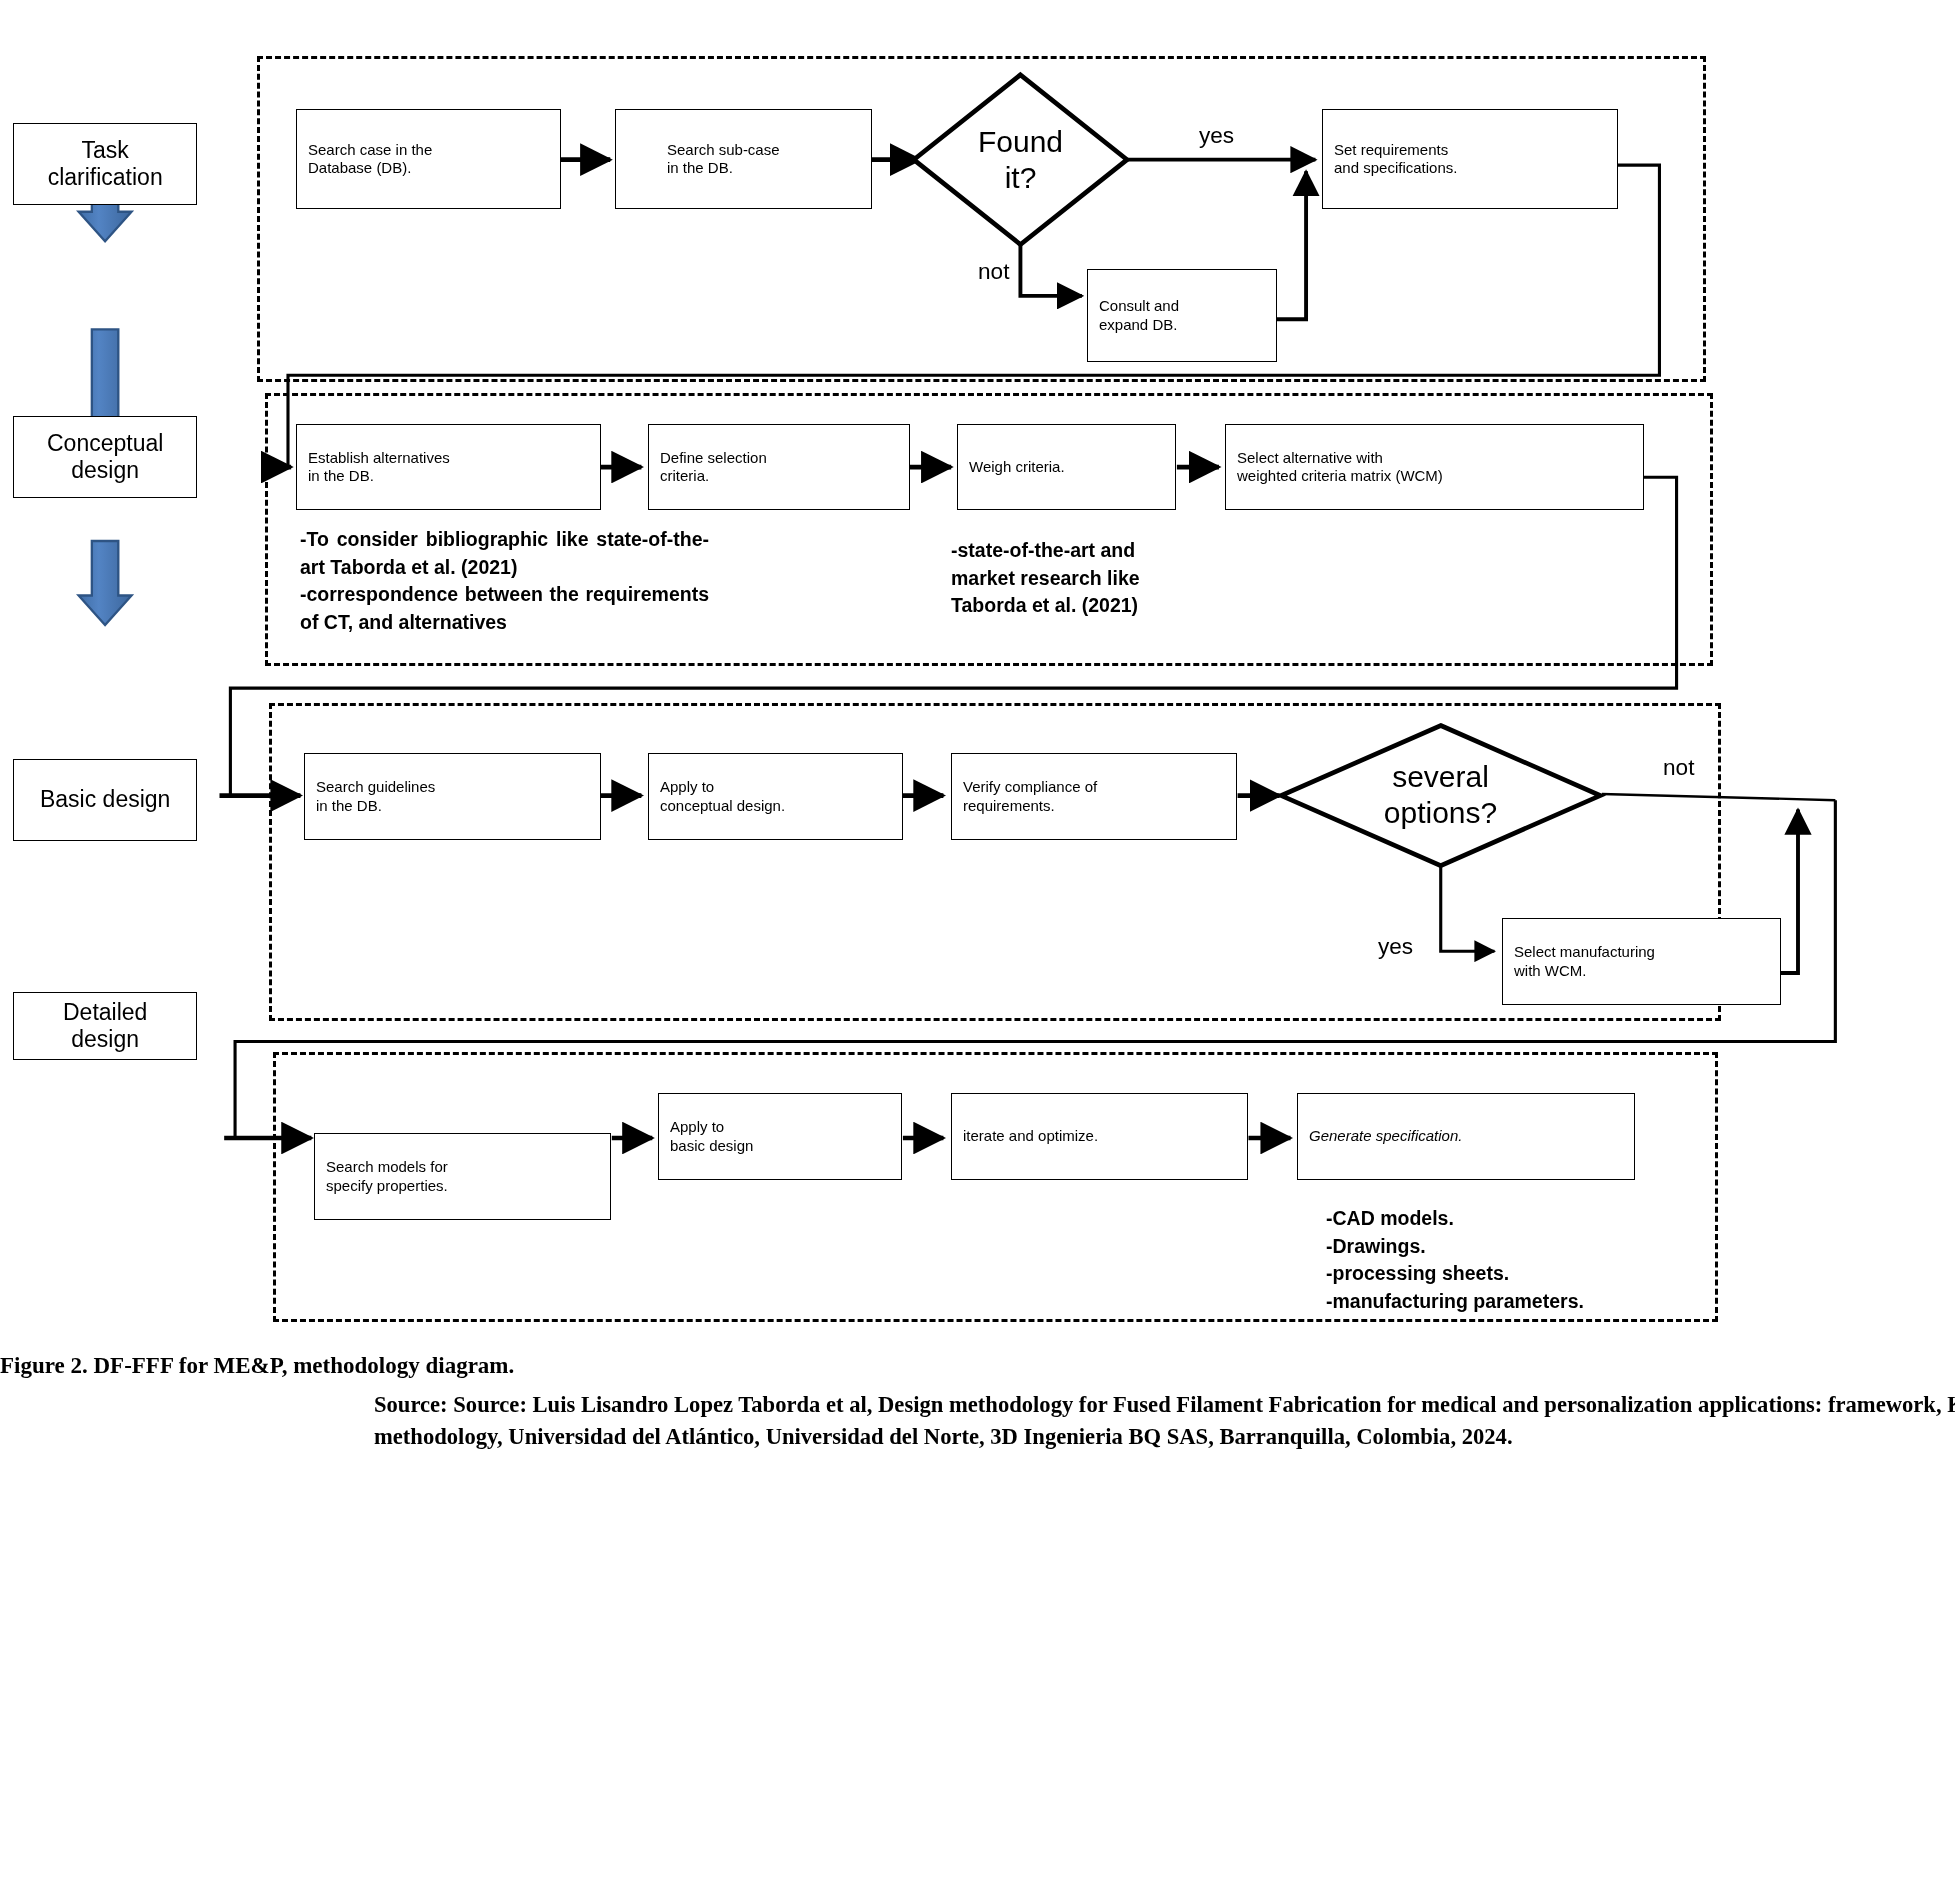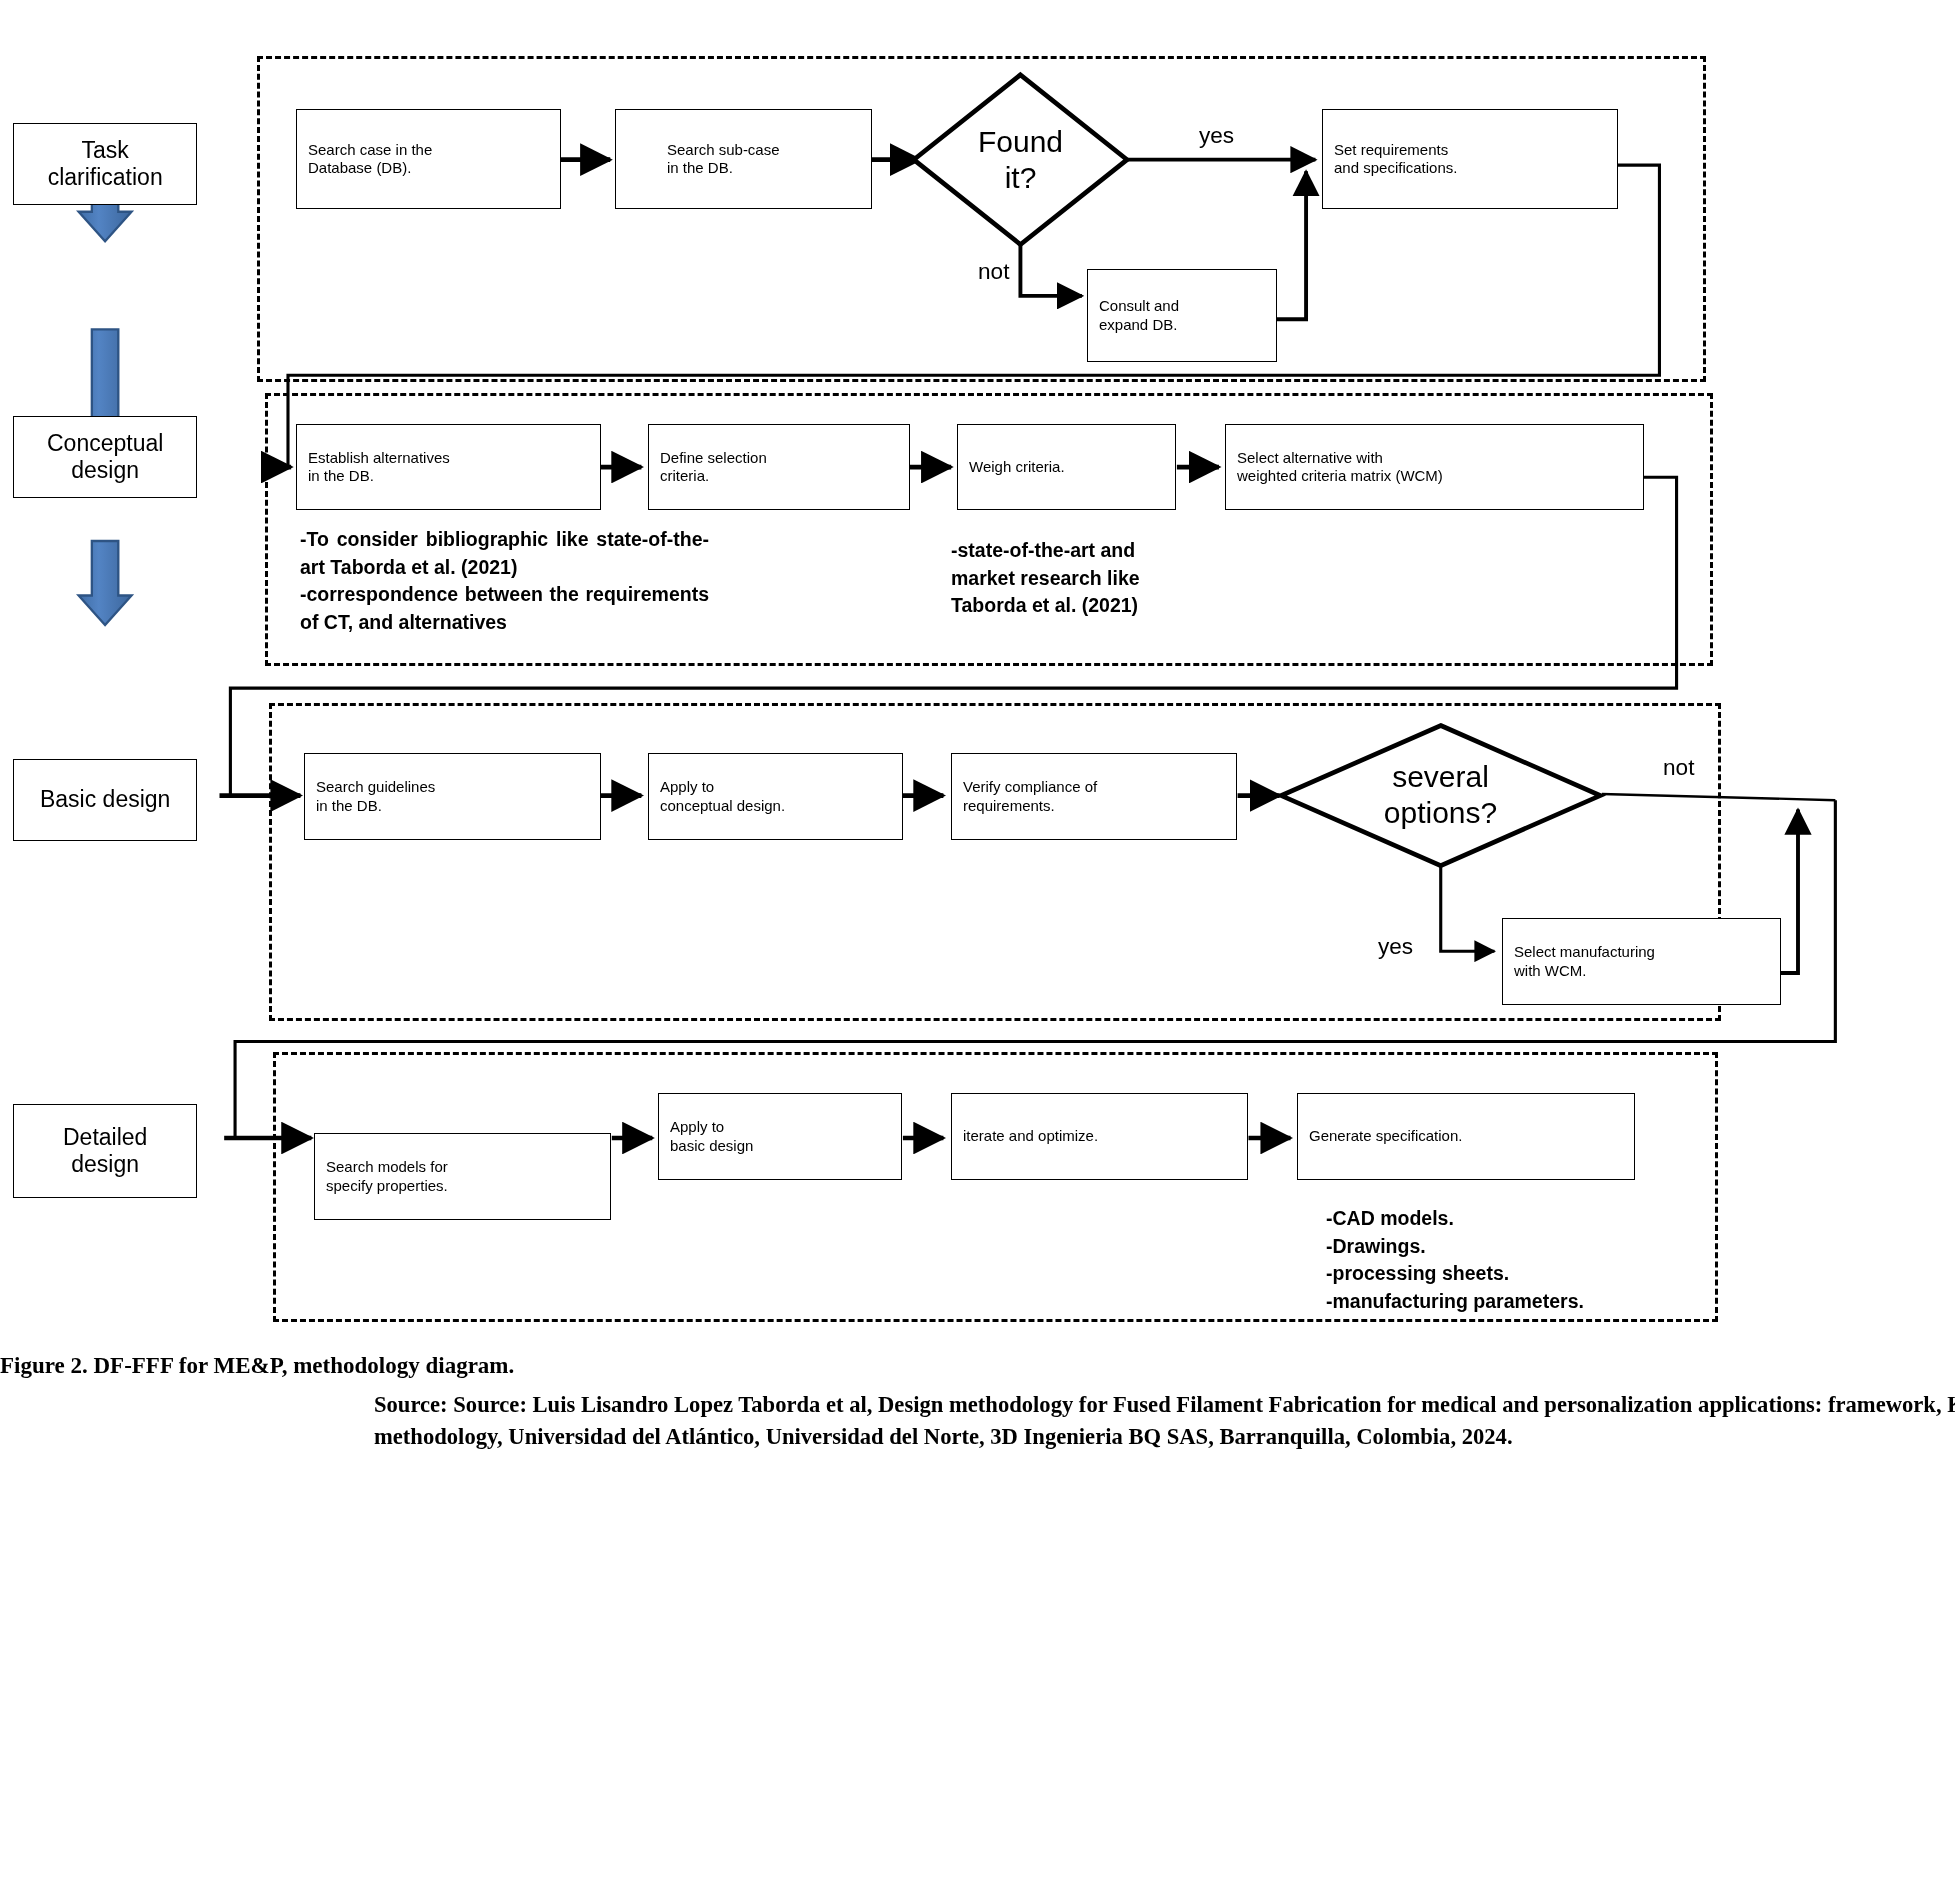--- a/index.html
+++ b/index.html
@@ -119,21 +119,21 @@
     <span style="white-space:pre-line;">Task
 clarification</span>
   </div>
   <div class="stage-box" style="left:13.2px;top:416px;width:184px;height:82px;">
     <span style="white-space:pre-line;">Conceptual
 design</span>
   </div>
   <div class="stage-box" style="left:13.2px;top:759px;width:184px;height:82px;">
     <span style="white-space:pre-line;">Basic design</span>
   </div>
-  <div class="stage-box" style="left:13.2px;top:1104px;width:184px;height:94px;">
+  <div class="stage-box" style="left:13.2px;top:992px;width:184px;height:68px;">
     <span style="white-space:pre-line;">Detailed
 design</span>
   </div>
 
   <div class="node" style="left:296px;top:109px;width:265px;height:100px;">
     <span style="white-space:pre-line;">Search case in the
 Database (DB).</span>
   </div>
   <div class="node" style="left:615px;top:109px;width:257px;height:100px;">
     <span style="white-space:pre-line;margin-left:40px;">Search sub-case
@@ -200,21 +200,21 @@
     <span style="white-space:pre-line;">Search  models  for
 specify properties.</span>
   </div>
   <div class="node" style="left:658px;top:1093px;width:244px;height:87px;">
     <span style="white-space:pre-line;">Apply to
 basic design</span>
   </div>
   <div class="node" style="left:951px;top:1093px;width:297px;height:87px;">
     <span style="white-space:pre-line;">iterate and optimize.</span>
   </div>
-  <div class="node" style="left:1297px;top:1093px;width:338px;height:87px;">
+  <div class="node" style="left:1297px;top:1093px;width:338px;height:87px;font-style:italic;">
     <span style="white-space:pre-line;">Generate specification.</span>
   </div>
   <div class="note" style="left:1326px;top:1205px;width:389px;white-space:pre-line;">-CAD models.
 -Drawings.
 -processing sheets.
 -manufacturing parameters.</div>
 
   <div class="caption cap-title" style="top:1353px;">Figure 2. DF-FFF for ME&amp;P, methodology diagram.</div>
   <div class="caption cap-body" style="top:1389px;">Source:  Source: Luis Lisandro Lopez Taborda et al, Design methodology for Fused Filament Fabrication for medical and personalization applications: framework, Knowledge base/database, methodology, Universidad del Atlántico, Universidad del Norte, 3D Ingenieria BQ SAS, Barranquilla, Colombia, 2024.</div>
 

